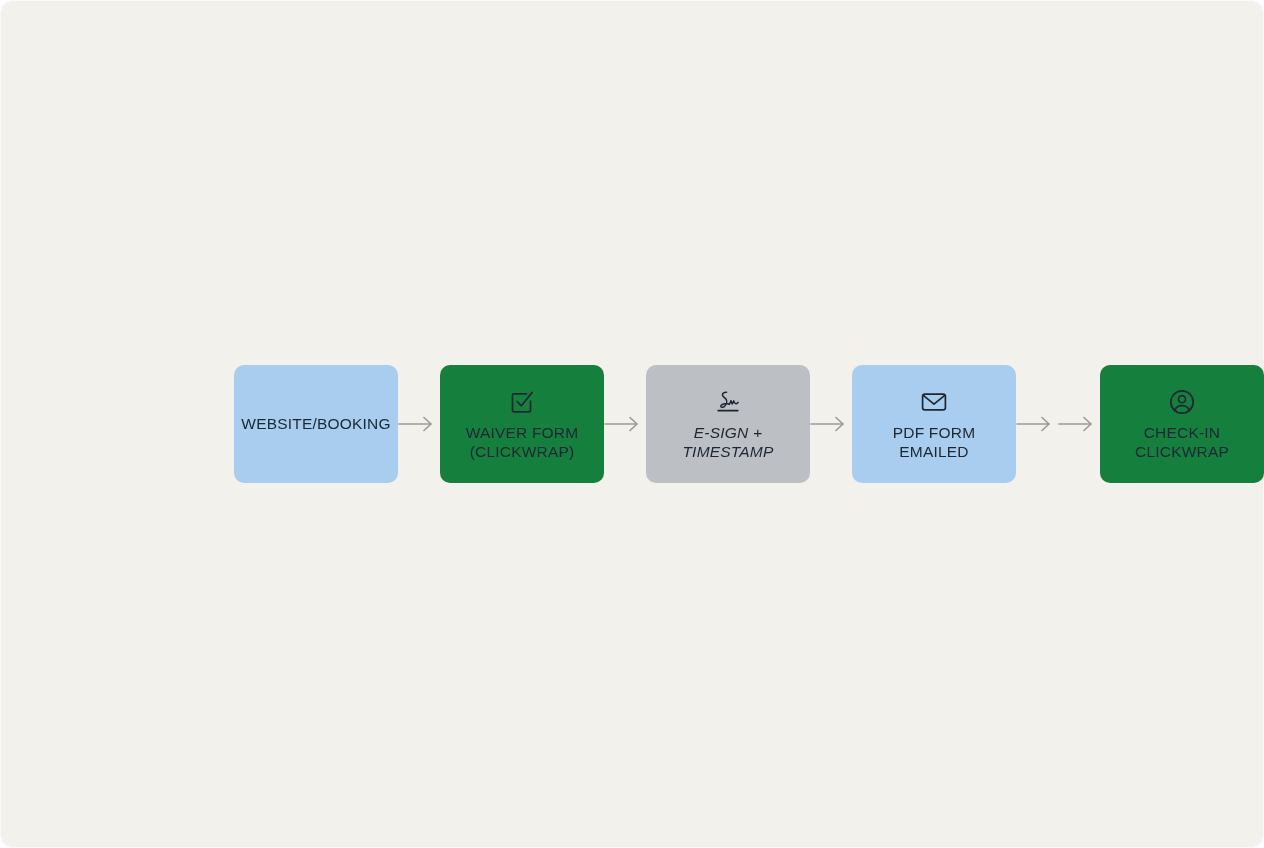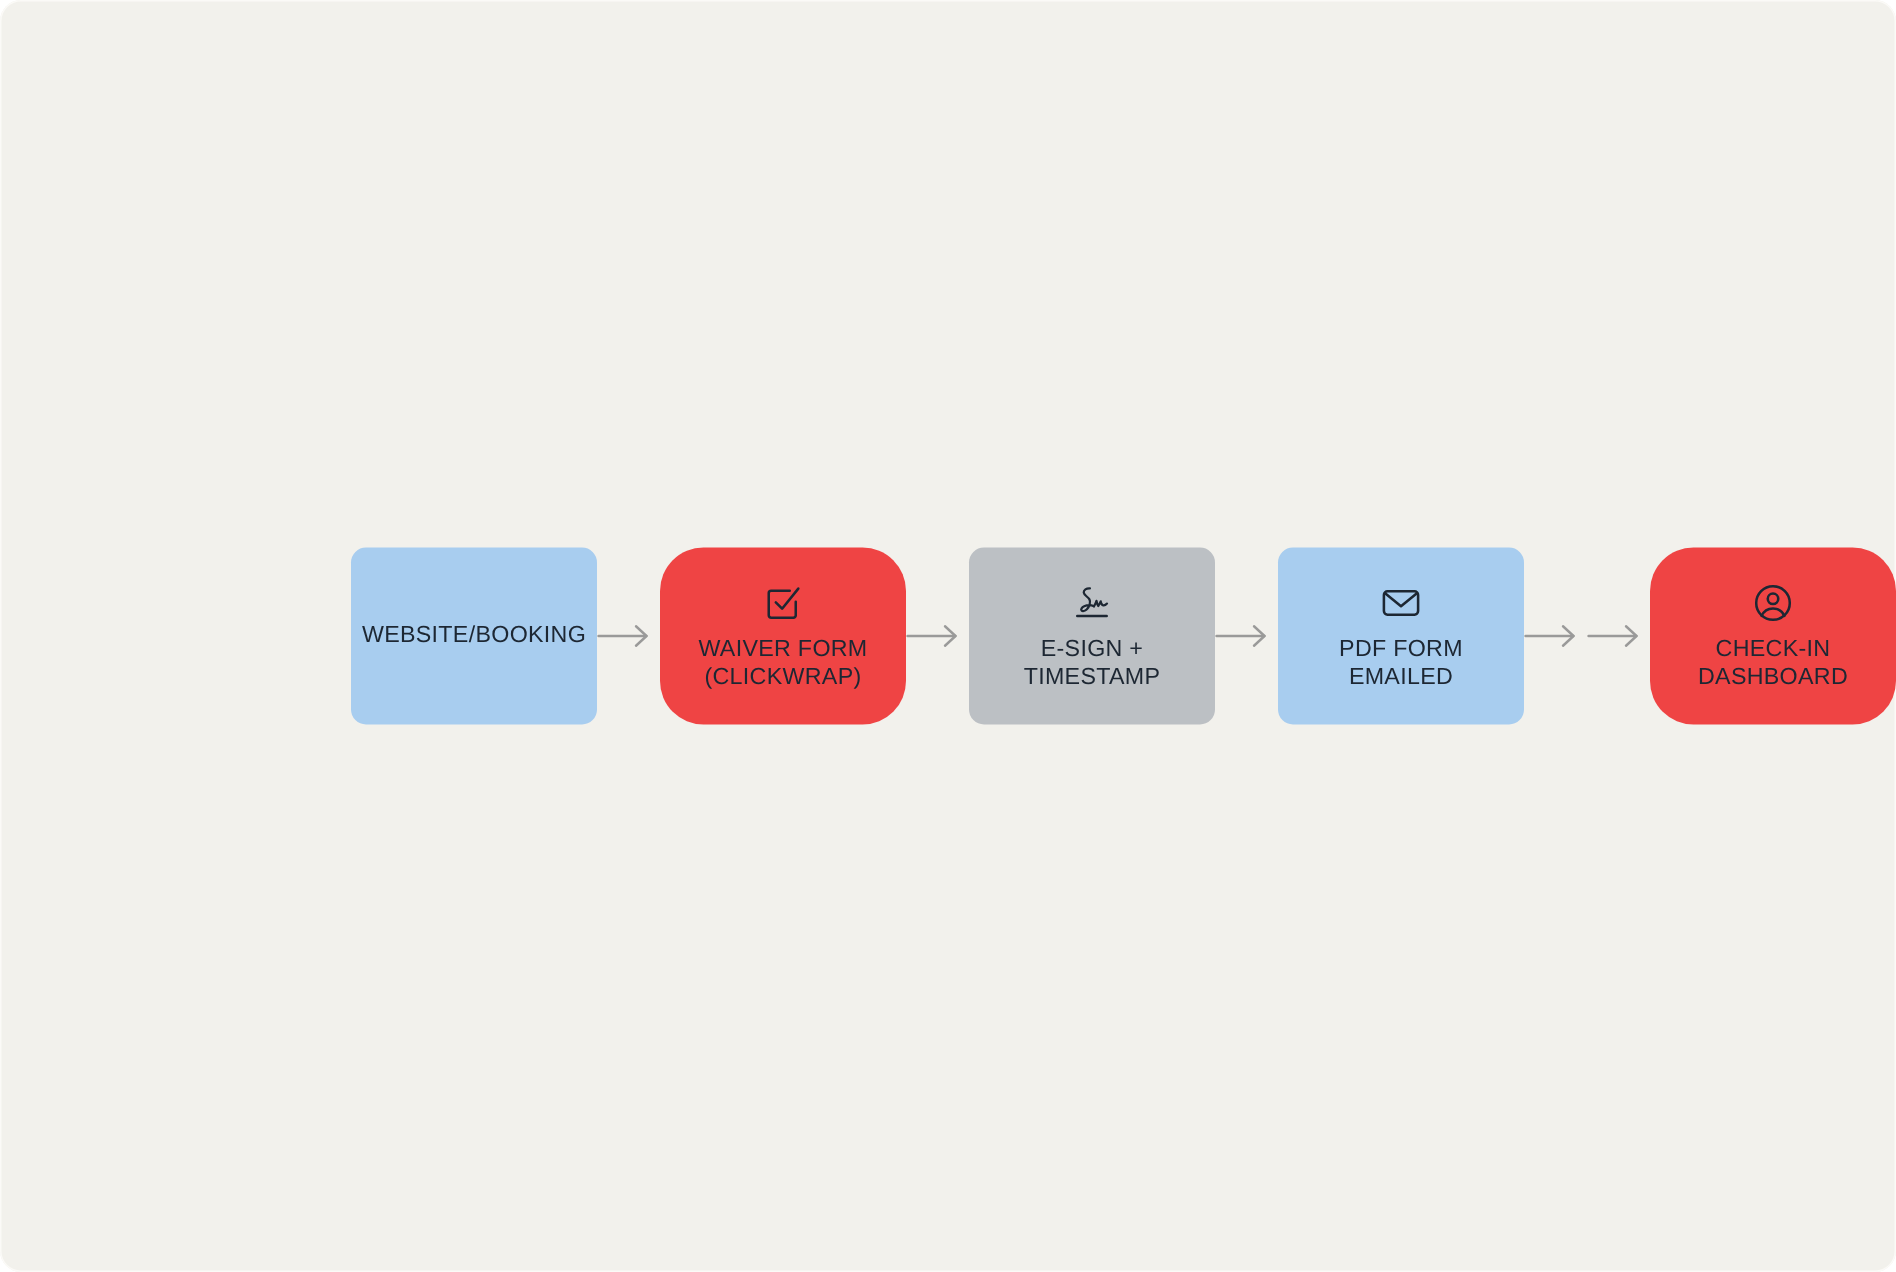--- a/index.html
+++ b/index.html
@@ -39,22 +39,22 @@
     border-radius: 10px;
     display: flex;
     flex-direction: column;
     align-items: center;
     justify-content: center;
     box-sizing: border-box;
     padding: 4px 8px;
     flex: 0 0 auto;
   }
   .node.blue  { background: #a8cdef; }
-  .node.green { background: #ef4444; border-radius: 29px; }
-  .node.gray  { background: #bcc0c4; }
+  .node.green { background: #15803d; }
+  .node.gray  { background: #bcc0c4; font-style: italic; }
 
   .node-icon {
     width: 30px;
     height: 30px;
     margin-bottom: 7px;
     display: block;
     color: #1d2733;
   }
   .node-icon svg { display: block; width: 100%; height: 100%; }
 
@@ -159,17 +159,17 @@
 
     <div class="node green">
       <span class="node-icon">
         <svg viewBox="0 0 30 30" fill="none" xmlns="http://www.w3.org/2000/svg">
           <circle cx="15" cy="15" r="11.2" stroke="currentColor" stroke-width="1.7"></circle>
           <circle cx="15" cy="12.2" r="3.5" stroke="currentColor" stroke-width="1.7"></circle>
           <path d="M7.4 23.6 C8.8 20.4 11.6 18.6 15 18.6 C18.4 18.6 21.2 20.4 22.6 23.6" stroke="currentColor" stroke-width="1.7" stroke-linecap="round" fill="none"></path>
         </svg>
       </span>
       <div class="node-label">CHECK-IN
-DASHBOARD</div>
+CLICKWRAP</div>
     </div>
 
   </div>
 </div>
 
 </body></html>

